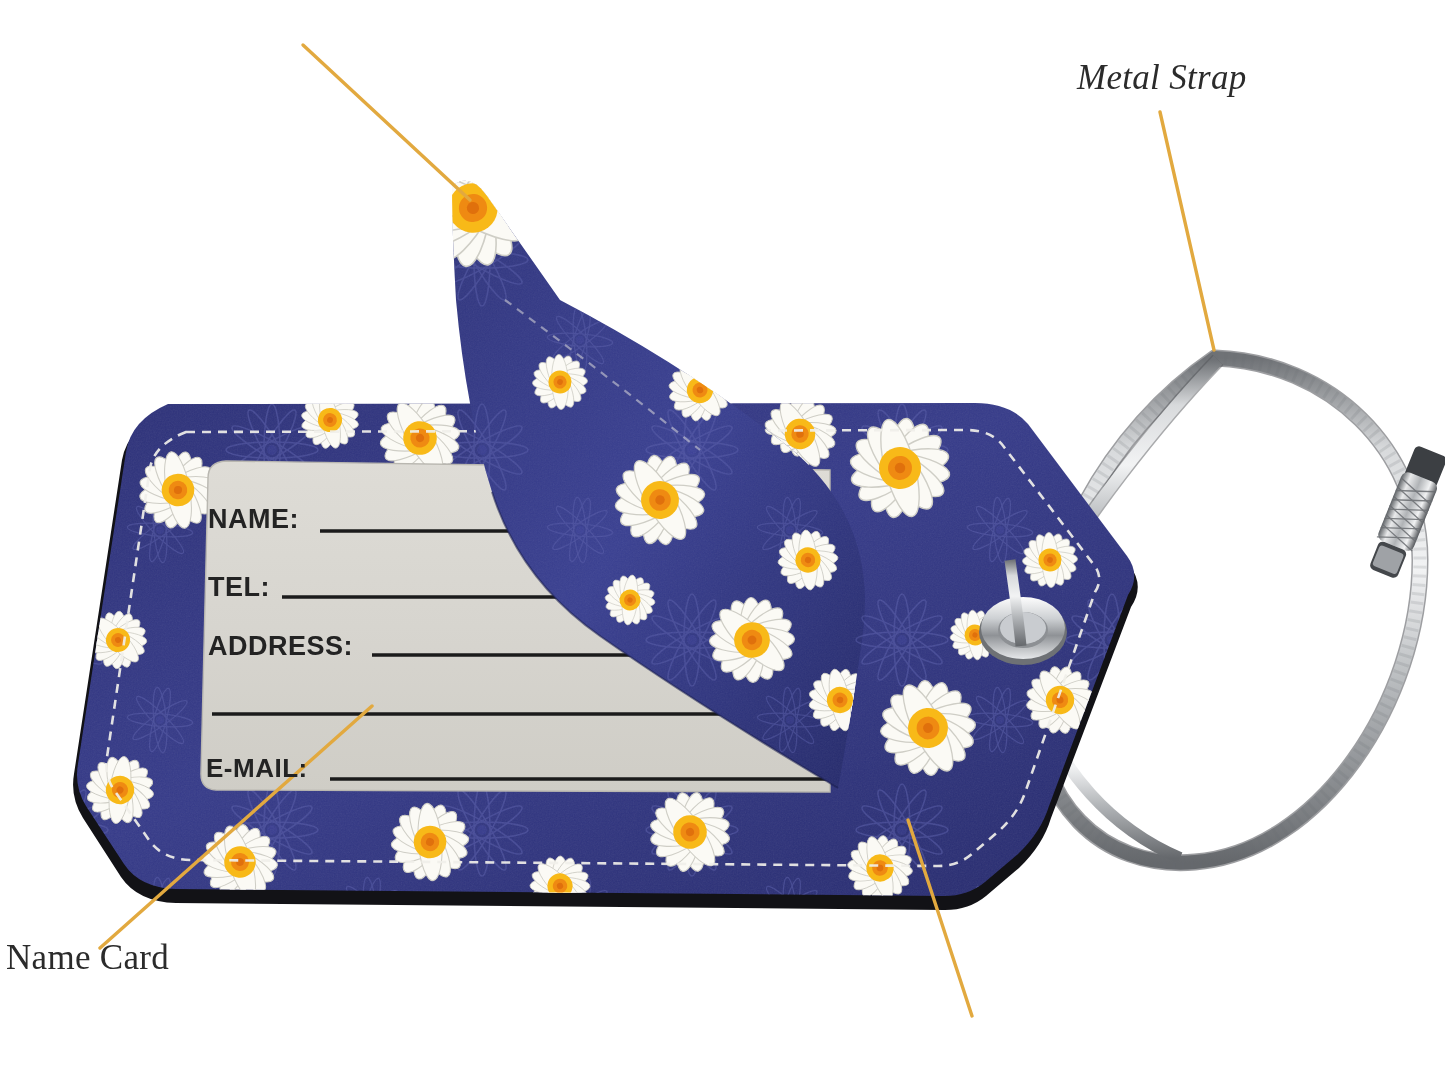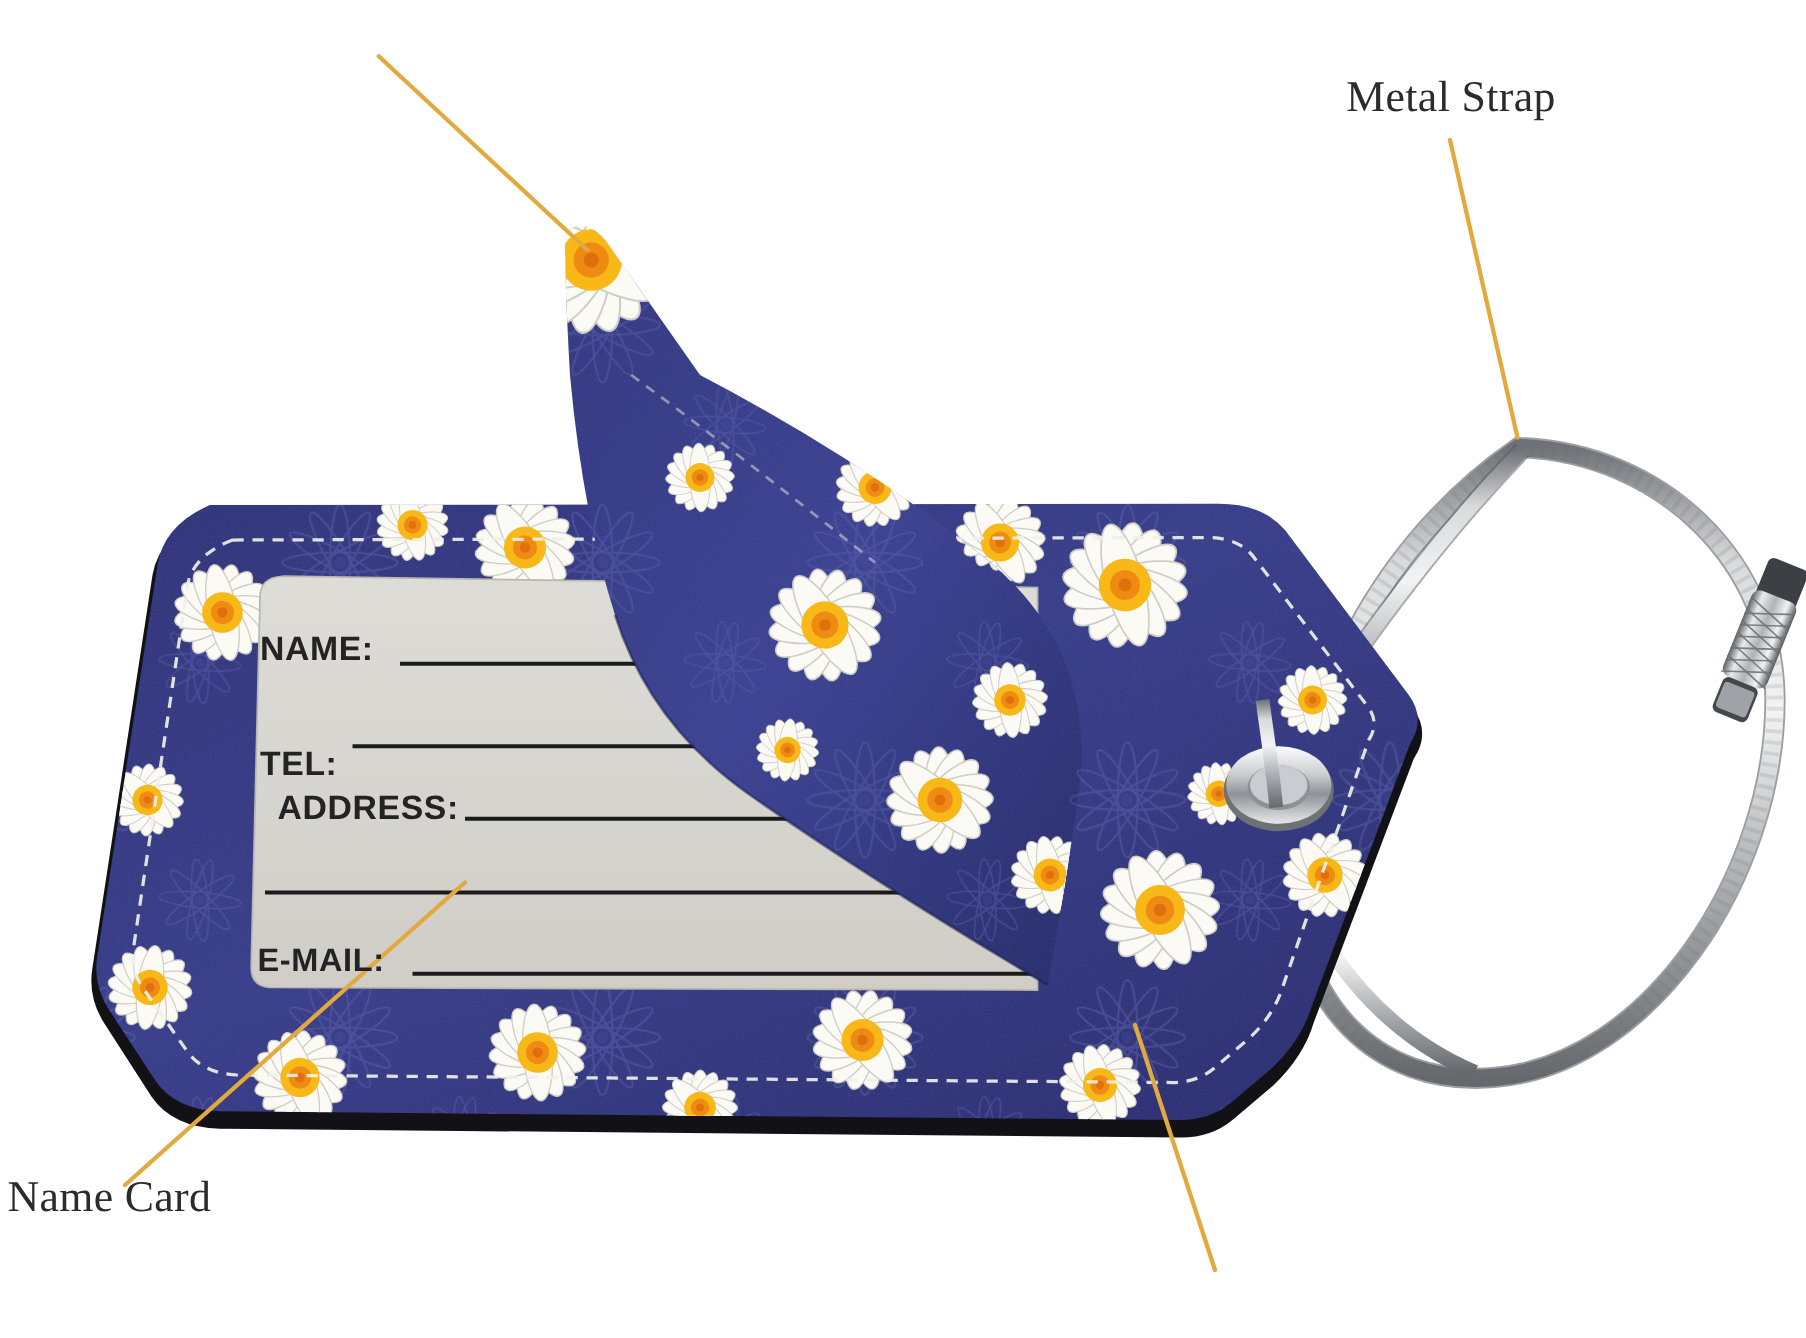--- a/index.html
+++ b/index.html
@@ -10,21 +10,21 @@
   .anno{
     position:absolute;
     font-family:"Liberation Serif",serif;
     color:#2b2b2b;
     font-size:35px;
     line-height:1.05;
     white-space:nowrap;
     letter-spacing:.3px;
   }
   #lbl-privacy{left:186px;top:1px;}
-  #lbl-metal{left:1077px;top:60px;}
+  #lbl-metal{left:1077px;top:60px;font-style:italic;}
   #lbl-name{left:6px;top:940px;text-align:center;}
   #lbl-exq{left:960px;top:1026px;}
 
   .leader{position:absolute;stroke:#e2a93f;stroke-width:3.4;fill:none;stroke-linecap:round;}
 
   svg.layer{position:absolute;left:0;top:0;width:1445px;height:1070px;overflow:visible;}
   svg.layer *{vector-effect:none;}
 </style>
 </head>
 <body>
@@ -275,22 +275,22 @@
     <g>
       <line class="leader" x1="303" y1="45" x2="470" y2="200"></line>
       <line class="leader" x1="1160" y1="112" x2="1214" y2="350"></line>
       <line class="leader" x1="100" y1="948" x2="372" y2="706"></line>
       <line class="leader" x1="972" y1="1016" x2="908" y2="820"></line>
     </g>
   </svg>
 
   <div style="position:absolute;left:0;top:0;width:1436px;height:1070px;pointer-events:none;text-decoration:underline;">
     <div style="position:absolute;left:208px;top:504px;font-family:'Liberation Sans',sans-serif;font-weight:bold;font-size:27px;color:#232323;letter-spacing:.5px;">NAME:</div>
-    <div style="position:absolute;left:208px;top:596px;font-family:'Liberation Sans',sans-serif;font-weight:bold;font-size:27px;color:#232323;letter-spacing:.5px;">TEL:</div>
-    <div style="position:absolute;left:222px;top:631px;font-family:'Liberation Sans',sans-serif;font-weight:bold;font-size:27px;color:#232323;letter-spacing:.5px;">ADDRESS:</div>
+    <div style="position:absolute;left:208px;top:572px;font-family:'Liberation Sans',sans-serif;font-weight:bold;font-size:27px;color:#232323;letter-spacing:.5px;">TEL:</div>
+    <div style="position:absolute;left:208px;top:631px;font-family:'Liberation Sans',sans-serif;font-weight:bold;font-size:27px;color:#232323;letter-spacing:.5px;">ADDRESS:</div>
     <div style="position:absolute;left:208px;top:689px;font-family:'Liberation Sans',sans-serif;font-weight:bold;font-size:27px;color:#232323;letter-spacing:.5px;"></div>
     <div style="position:absolute;left:206px;top:753px;font-family:'Liberation Sans',sans-serif;font-weight:bold;font-size:26px;color:#232323;letter-spacing:.5px;">E-MAIL:</div>
   </div>
 
   <div class="anno" id="lbl-metal">Metal Strap</div>
   <div class="anno" id="lbl-name">Name Card</div>
 
 </div>
 
 </body></html>

